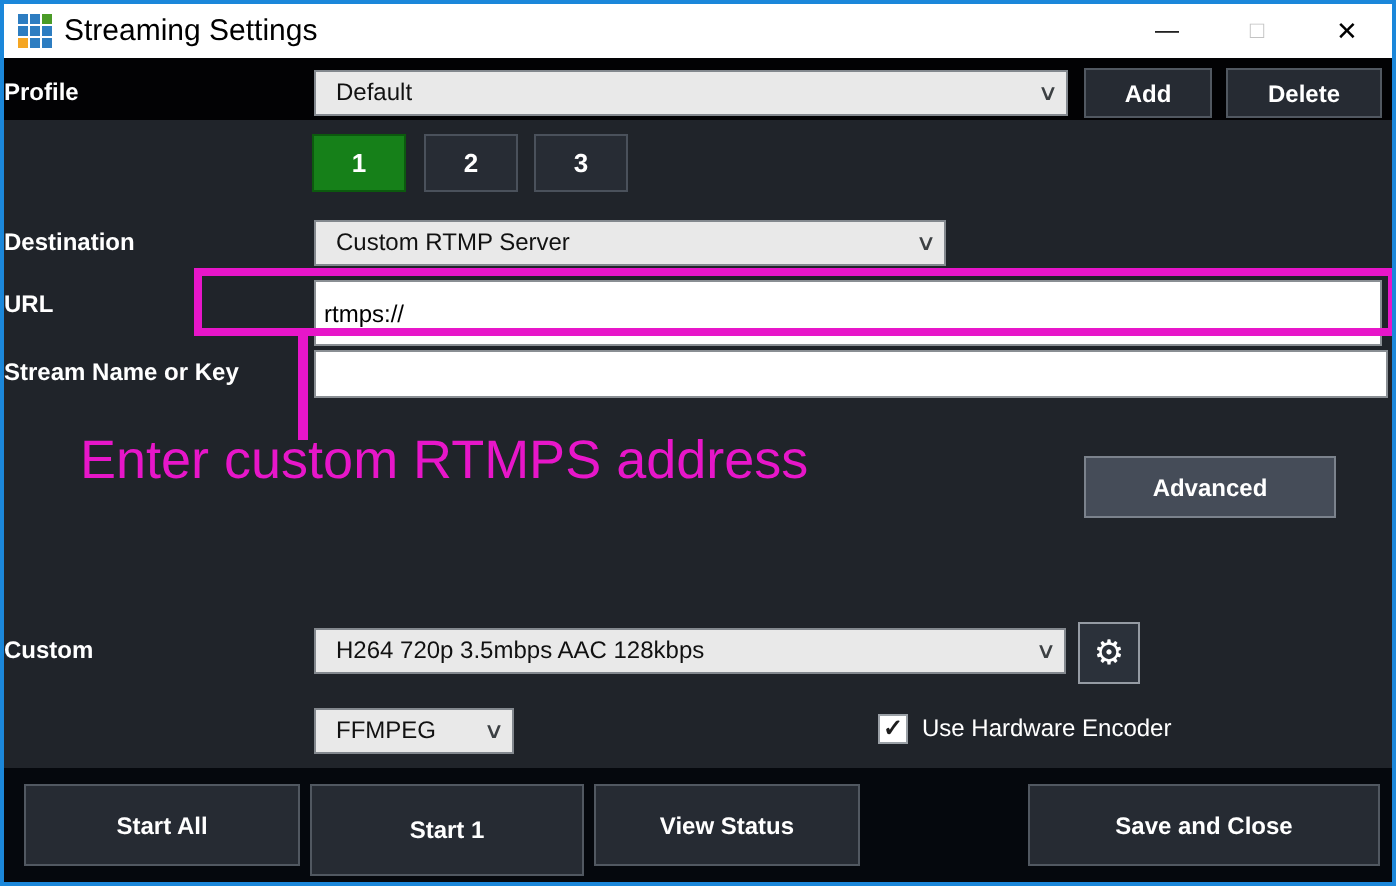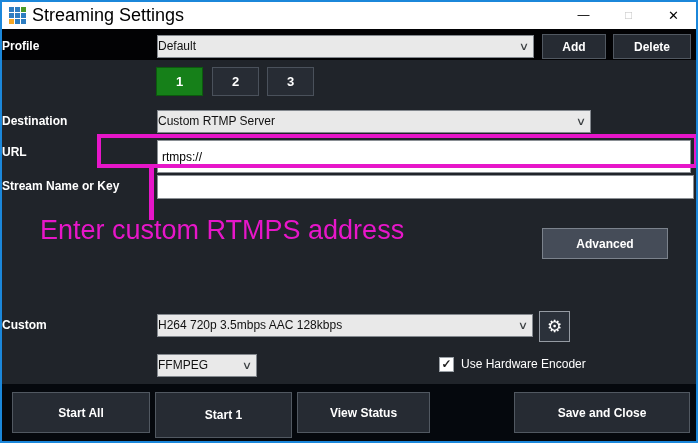--- a/index.html
+++ b/index.html
@@ -1,32 +1,32 @@
 <!DOCTYPE html>
 <html><head>
 <meta charset="utf-8">
 <style>
   html,body{margin:0;padding:0;background:#3a3a3a;font-family:"Liberation Sans",sans-serif;}
   .window{position:relative;width:698px;height:443px;box-sizing:border-box;border:2px solid #1b87da;background:#20242a;overflow:hidden;}
   
   .titlebar{position:absolute;left:0;top:0;width:100%;height:27px;background:#ffffff;}
   .app-icon{position:absolute;left:7px;top:5px;width:17px;height:17px;display:grid;grid-template-columns:repeat(3,1fr);grid-template-rows:repeat(3,1fr);gap:1px;}
   .app-icon span{display:block;}
-  .win-title{position:absolute;left:30px;top:0;height:27px;line-height:27px;font-size:18px;color:#000;}
+  .win-title{position:absolute;left:30px;top:0;height:27px;line-height:27px;font-size:15px;color:#000;}
   .win-controls{position:absolute;right:0;top:0;height:27px;display:flex;}
   .win-btn{width:45px;height:27px;text-align:center;line-height:27px;font-size:12px;color:#000;cursor:default;}
   .win-btn.max{color:#c3c3c3;}
   .win-btn.close{font-size:13px;}
   
   .strip-profile{position:absolute;left:0;top:27px;width:100%;height:31px;background:#020204;}
   .strip-footer{position:absolute;left:0;top:382px;width:100%;height:57px;background:#05080d;}
   
   .lbl{position:absolute;left:0;width:148px;text-align:left;font-size:12px;font-weight:700;color:#fff;white-space:nowrap;}
   .combo{position:absolute;height:23px;background:#e9e9e9;border:1px solid #83888e;box-sizing:border-box;display:flex;align-items:center;}
-  .combo .val{flex:1;font-size:12px;color:#111;padding-left:0;line-height:21px;white-space:nowrap;overflow:hidden;}
+  .combo .val{flex:1;font-size:12px;color:#111;padding-left:10px;line-height:21px;white-space:nowrap;overflow:hidden;}
   .combo .chev{width:18px;text-align:center;font-size:11px;color:#3c4043;transform:scaleX(1.3);}
   .tbox{position:absolute;background:#fff;border:1px solid #8a8f94;box-sizing:border-box;font-size:12px;color:#000;padding:0 4px;font-family:"Liberation Sans",sans-serif;outline:none;}
   .btn{position:absolute;background:#262b33;border:1px solid #515861;box-sizing:border-box;color:#fff;font-size:12px;font-weight:600;text-align:right;cursor:default;display:flex;align-items:center;justify-content:center;}
   .tab{position:absolute;width:47px;height:29px;background:#272c34;border:1px solid #4a515b;box-sizing:border-box;color:#fff;font-size:13px;font-weight:700;display:flex;align-items:center;justify-content:center;}
   .tab.active{background:#168019;border-color:#0c5a0e;}
   .btn-advanced{background:#454c58;border-color:#7b828c;}
   .gear-btn{position:absolute;left:537px;top:309px;width:31px;height:31px;background:#2b313a;border:1px solid #959ba3;box-sizing:border-box;color:#fff;font-size:17px;display:flex;align-items:center;justify-content:center;}
   .checkbox{position:absolute;left:437px;top:355px;width:15px;height:15px;background:#fff;border:1px solid #9aa0a6;box-sizing:border-box;color:#1c1c1c;font-size:12px;font-weight:700;line-height:13px;text-align:center;}
   .chk-label{position:absolute;left:459px;top:355px;font-size:12px;color:#fff;}
   
@@ -66,21 +66,21 @@
     <span class="chev">∨</span>
   </div>
   <div class="btn" style="left:540px;top:32px;width:64px;height:25px;">Add</div>
   <div class="btn" style="left:611px;top:32px;width:78px;height:25px;">Delete</div>
 
   <div class="tab active" style="left:154px;top:65px;">1</div>
   <div class="tab" style="left:210px;top:65px;">2</div>
   <div class="tab" style="left:265px;top:65px;">3</div>
 
   <div class="lbl" style="top:112px;">Destination</div>
-  <div class="combo" style="left:155px;top:108px;width:434px;">
+  <div class="combo" style="left:155px;top:108px;width:316px;">
     <span class="val">Custom RTMP Server</span>
     <span class="chev">∨</span>
   </div>
 
   <div class="lbl" style="top:143px;">URL</div>
   <input class="tbox" style="left: 155px; top: 138px; width: 534px; height: 33px;" value="rtmps://">
 
   <div class="lbl" style="top:177px;">Stream Name or Key</div>
   <input class="tbox" style="left: 155px; top: 173px; width: 537px; height: 24px;" value="">
 

